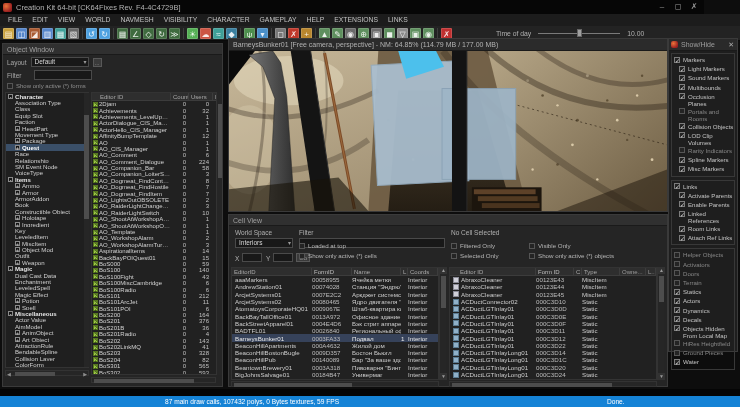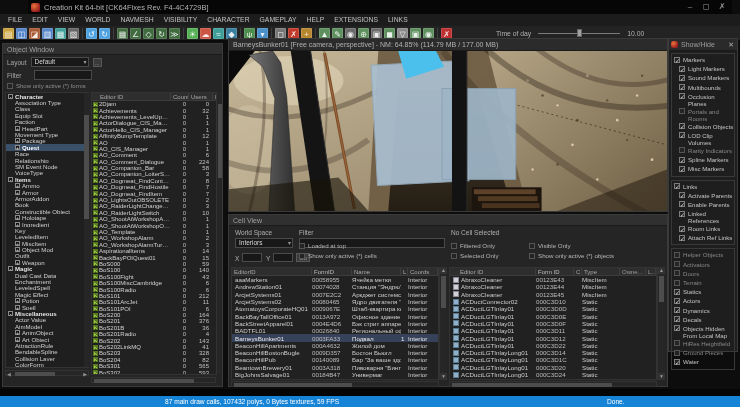--- a/index.html
+++ b/index.html
@@ -1,21 +1,21 @@
 <!DOCTYPE html>
 <html><head>
 <meta charset="utf-8">
 <style>
   html,body{margin:0;padding:0;background:#000;}
   #app{position:relative;width:740px;height:407px;background:#0d0d0d;overflow:hidden;
        font-family:"Liberation Sans",sans-serif;color:#c8c8c8;cursor:default;}
   #app *{box-sizing:border-box;}
 
   
-  .titlebar{position:absolute;left:0;top:0;width:704px;height:14px;background:#060606;display:flex;align-items:center;margin-left:28px;}
+  .titlebar{position:absolute;left:0;top:0;width:704px;height:14px;background:#060606;display:flex;align-items:center;}
   .appicon{width:9px;height:9px;margin:0 4px 0 3px;border-radius:2px;
            background:radial-gradient(circle at 35% 35%, #e8743a, #9a2020 70%);}
   .wtitle{font-size:7.5px;color:#b4b4b4;white-space:nowrap;}
   .winbtns{position:absolute;right:2px;top:0;height:14px;display:flex;}
   .winbtn{width:16px;height:14px;font-size:8px;line-height:14px;text-align:center;color:#9a9a9a;}
 
   
   .menubar{position:absolute;left:0;top:14px;width:740px;height:12px;background:#1c1c1c;display:flex;align-items:center;padding-left:3px;}
   .menu-item{font-size:6.8px;color:#c2c2c2;padding:0 5px;line-height:12px;white-space:nowrap;}
 

